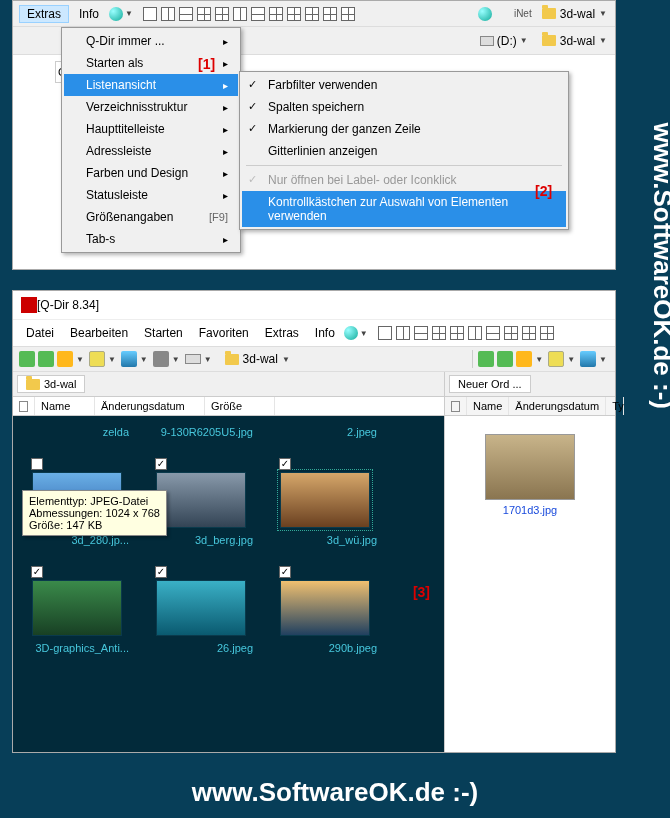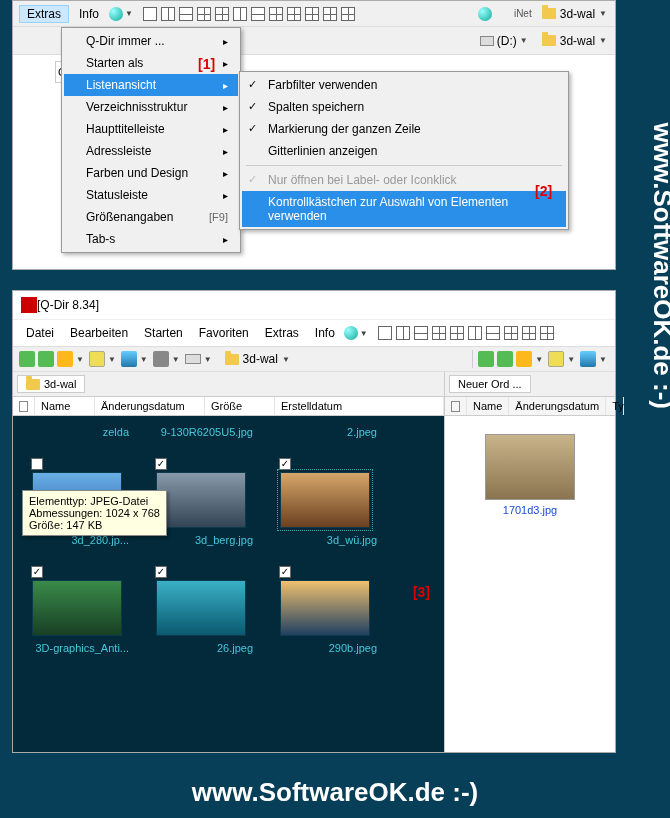--- a/index.html
+++ b/index.html
@@ -243,21 +243,20 @@
             <span>3d-wal</span>
           </div>
       </div>
       <div class="col-head" style="background:#fff;">
         <div class="col-cb">
             <span style="width:11px;height:11px;border:1px solid #888;"></span>
           </div>
         <div style="width:60px">Name</div>
         <div style="width:110px">Änderungsdatum</div>
         <div style="width:70px">Größe</div>
-        <div style="flex:1">Erstelldatum</div>
       </div>
 
       <div class="filename-row" style="padding-top:10px;">
         <div class="fname">zelda</div>
         <div class="fname">9-130R6205U5.jpg</div>
         <div class="fname">2.jpeg</div>
       </div>
 
       <div class="thumbs-row">
         <div class="thumb-wrap">

